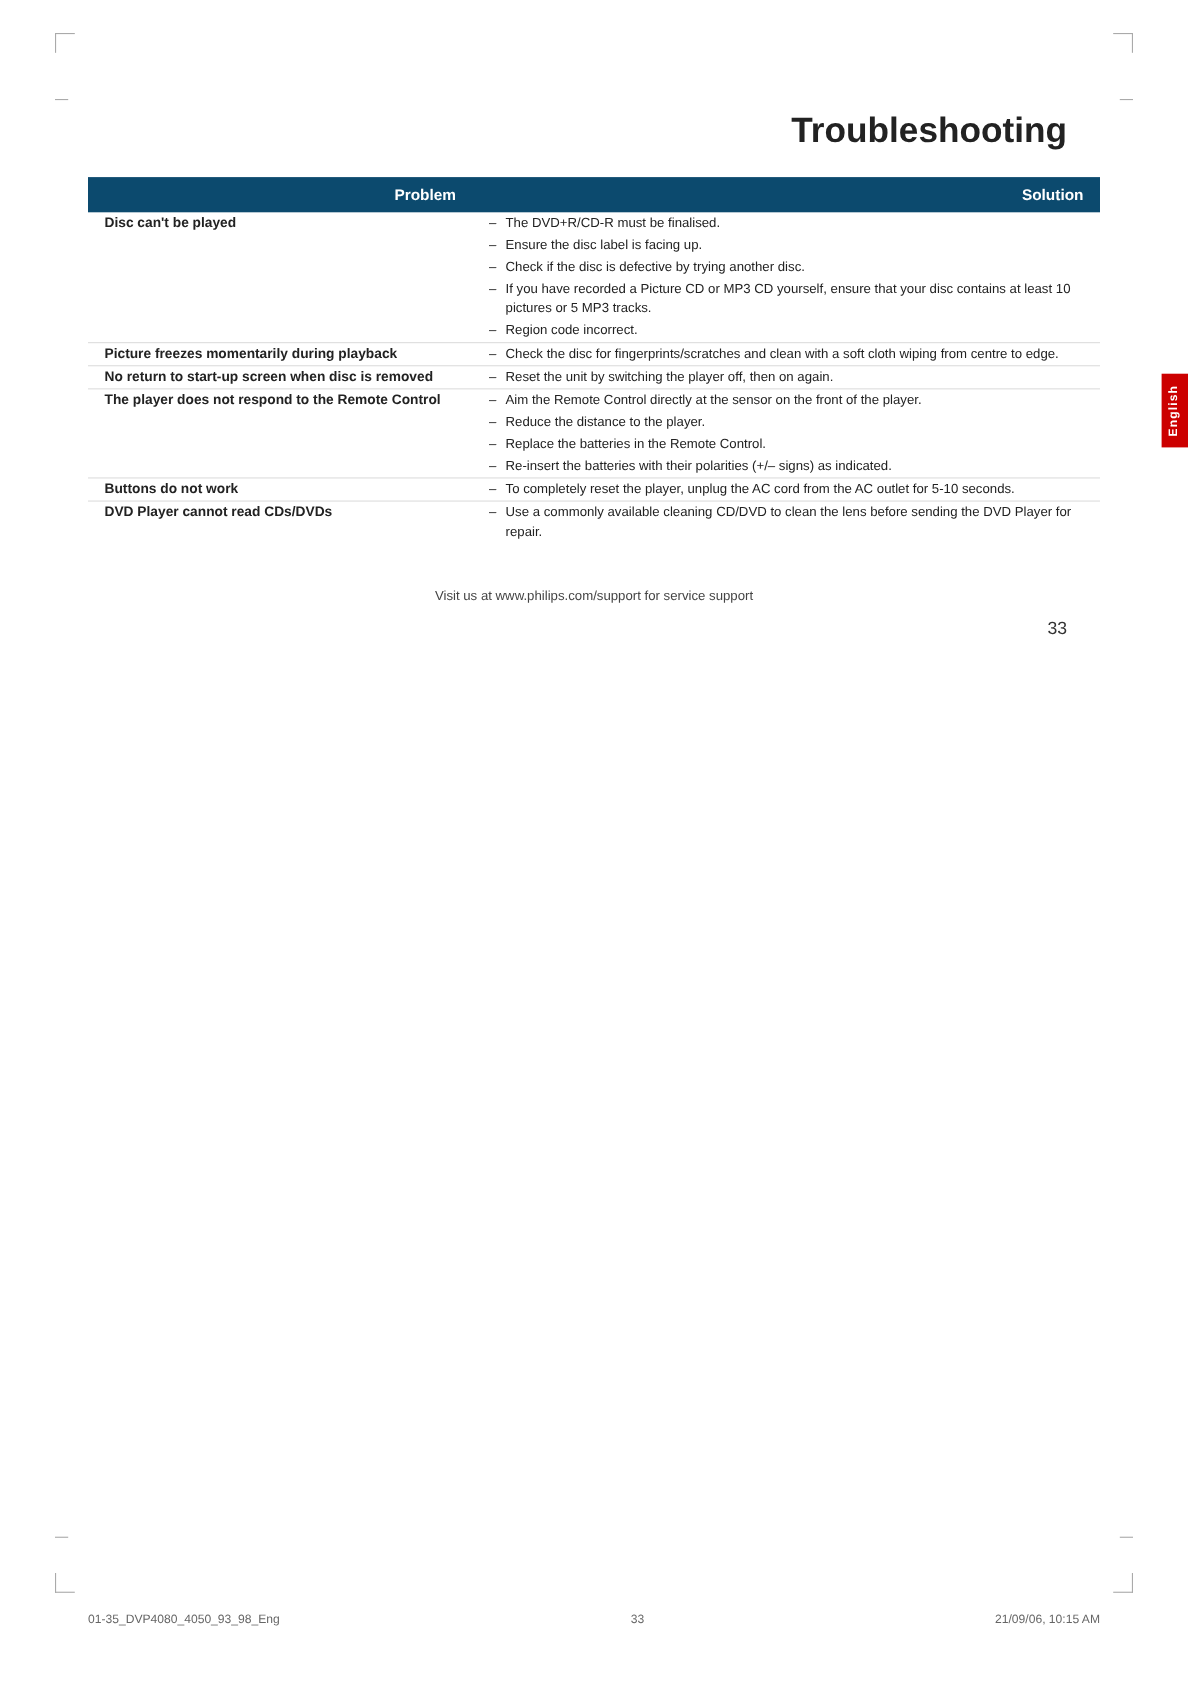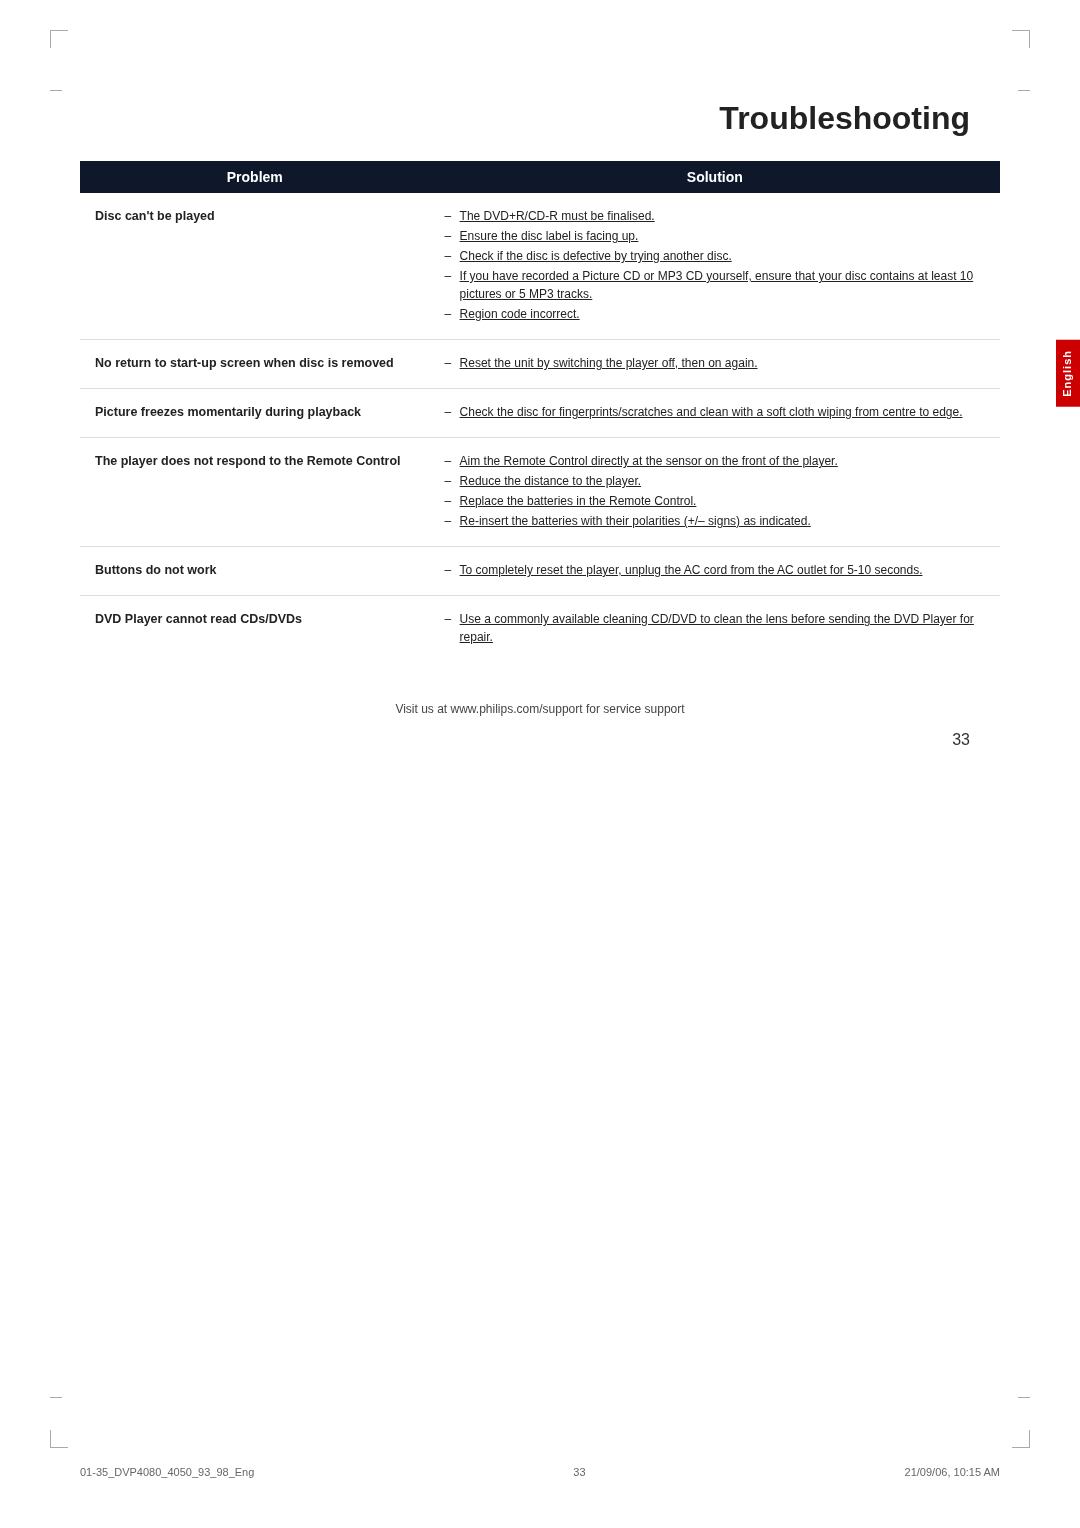--- a/index.html
+++ b/index.html
@@ -96,38 +96,38 @@
       padding-right: 30px;
     }
 
     .main-table {
       width: 100%;
       border-collapse: collapse;
       margin-top: 0;
     }
 
     .main-table thead tr th {
-      background: #0f172a;
+      background: #0c4a6e;
       color: #ffffff;
       font-weight: bold;
       font-size: 14px;
       padding: 8px 15px;
-      text-align: center;
+      text-align: right;
     }
 
     .main-table thead tr th.problem-col {
       width: 38%;
     }
 
     .main-table thead tr th.solution-col {
       width: 62%;
     }
 
     .main-table tbody tr td {
-      padding: 14px 15px;
+      padding: 0 15px;
       vertical-align: top;
       border-bottom: 1px solid #ddd;
       font-size: 12.5px;
       line-height: 1.5;
     }
 
     .main-table tbody tr td.problem-cell {
       font-weight: bold;
       color: #222;
       font-size: 12.5px;
@@ -147,21 +147,20 @@
       padding: 0;
       margin: 0;
     }
 
     .solution-list li {
       padding-left: 15px;
       position: relative;
       margin-bottom: 2px;
       font-size: 12px;
       line-height: 1.5;
-      text-decoration: underline;
     }
 
     .solution-list li::before {
       content: '–';
       position: absolute;
       left: 0;
     }
 
     .footer-text {
       text-align: center;
@@ -227,32 +226,32 @@
             <ul class="solution-list">
               <li>The DVD+R/CD-R must be finalised.</li>
               <li>Ensure the disc label is facing up.</li>
               <li>Check if the disc is defective by trying another disc.</li>
               <li>If you have recorded a Picture CD or MP3 CD yourself, ensure that your disc contains at least 10 pictures or 5 MP3 tracks.</li>
               <li>Region code incorrect.</li>
             </ul>
           </td>
         </tr>
         <tr>
+          <td class="problem-cell">Picture freezes momentarily during playback</td>
+          <td class="solution-cell">
+            <ul class="solution-list">
+              <li>Check the disc for fingerprints/scratches and clean with a soft cloth wiping from centre to edge.</li>
+            </ul>
+          </td>
+        </tr>
+        <tr>
           <td class="problem-cell">No return to start-up screen when disc is removed</td>
           <td class="solution-cell">
             <ul class="solution-list">
               <li>Reset the unit by switching the player off, then on again.</li>
-            </ul>
-          </td>
-        </tr>
-        <tr>
-          <td class="problem-cell">Picture freezes momentarily during playback</td>
-          <td class="solution-cell">
-            <ul class="solution-list">
-              <li>Check the disc for fingerprints/scratches and clean with a soft cloth wiping from centre to edge.</li>
             </ul>
           </td>
         </tr>
         <tr>
           <td class="problem-cell">The player does not respond to the Remote Control</td>
           <td class="solution-cell">
             <ul class="solution-list">
               <li>Aim the Remote Control directly at the sensor on the front of the player.</li>
               <li>Reduce the distance to the player.</li>
               <li>Replace the batteries in the Remote Control.</li>

